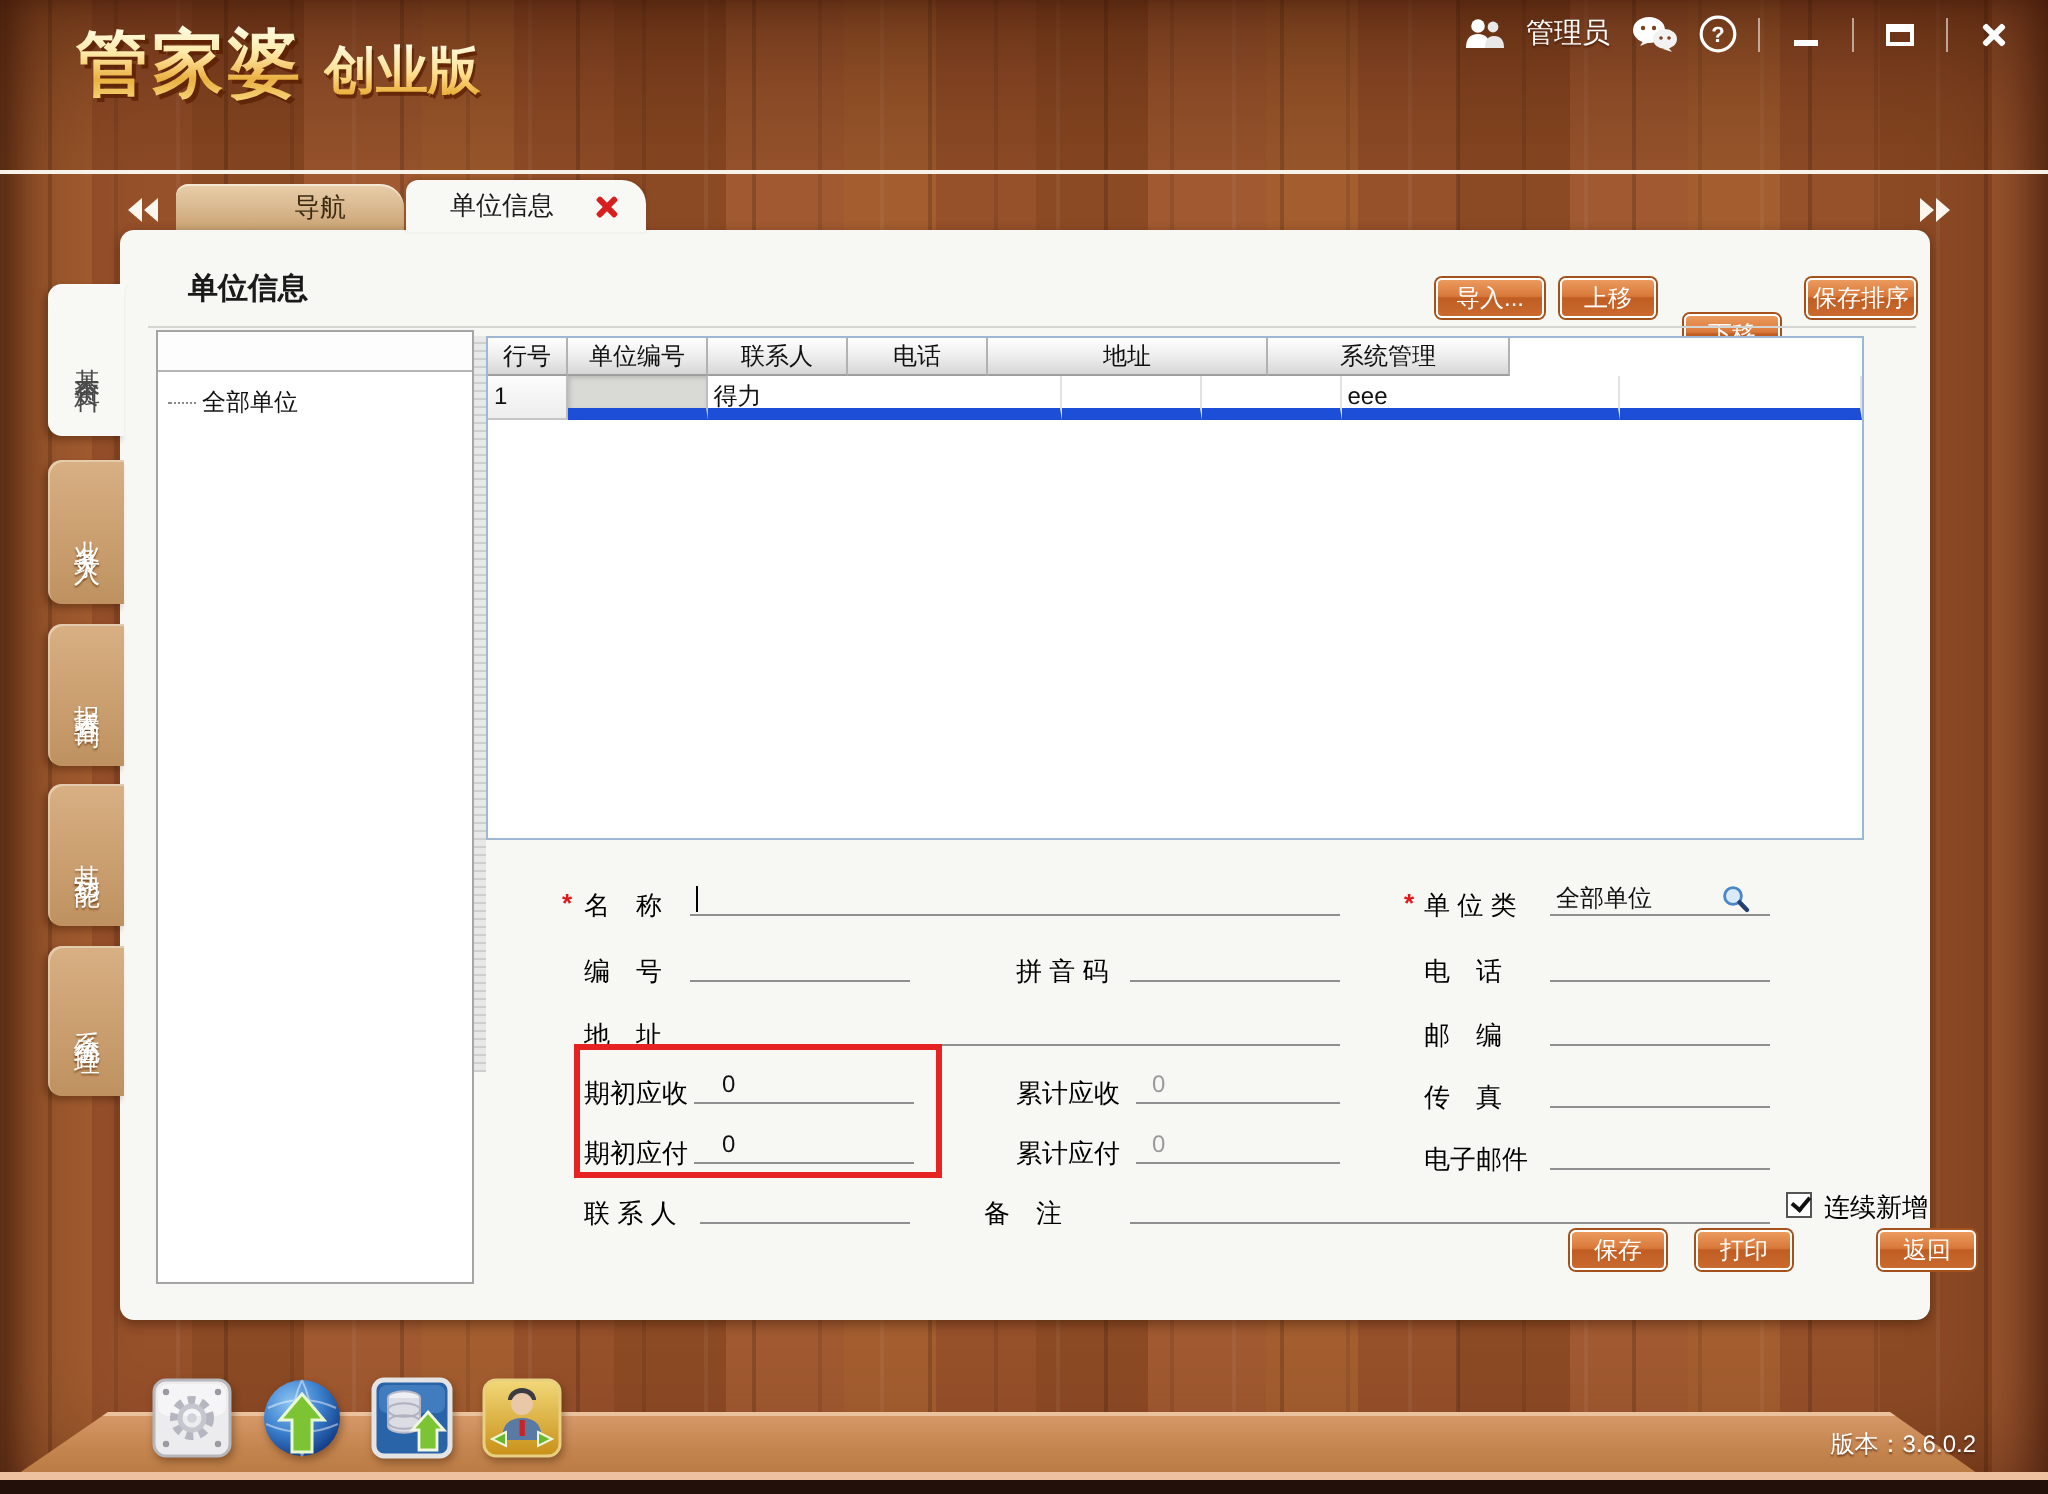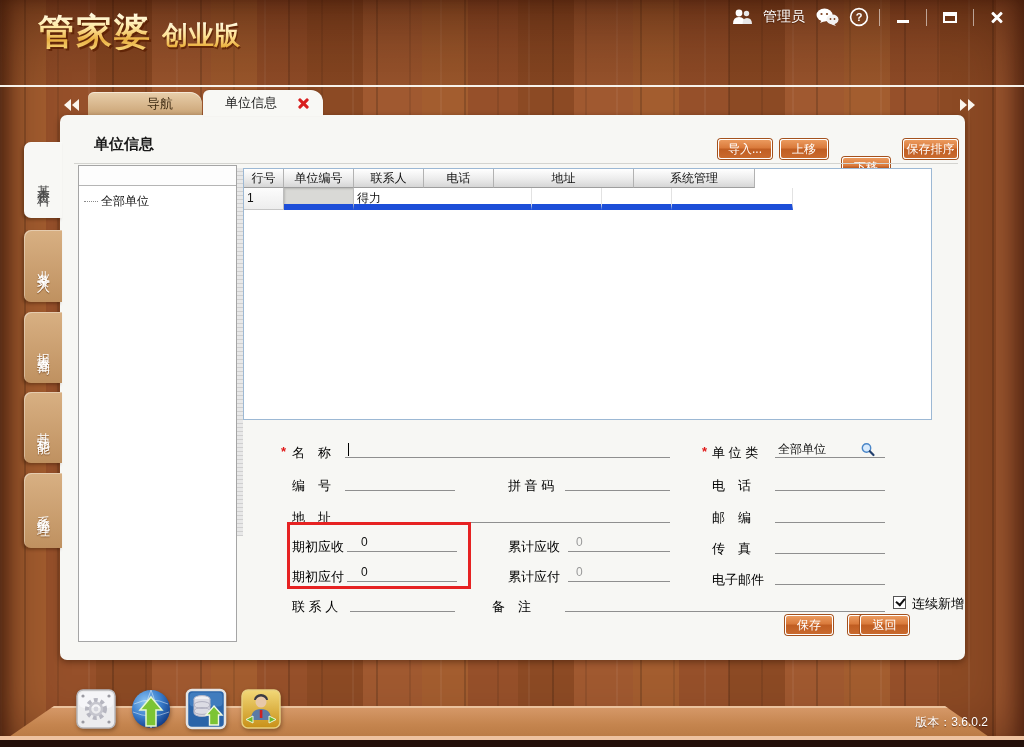--- a/index.html
+++ b/index.html
@@ -197,20 +197,21 @@
         <div class="hcell c4">电话</div>
         <div class="hcell c5">地址</div>
         <div class="hcell c6">系统管理</div>
       </div>
       <div class="grid-row">
         <div class="dcell c0 rowhead">1</div>
         <div class="dcell c1 selcell"></div>
         <div class="dcell c2">得力</div>
         <div class="dcell c3"></div>
         <div class="dcell c4"></div>
+        <div class="dcell c5">eee</div>
         <div class="dcell c6"></div>
       </div>
     </div>
 
     <span class="f-req" style="left:221px;top:329px">*</span>
     <span class="f-label" style="left:232px;top:329px">名　称</span>
     <div class="f-input" style="left:285px;top:326px;width:325px"></div>
     <div class="caret" style="left:288px;top:328px"></div>
 
     <span class="f-label" style="left:232px;top:362px">编　号</span>
@@ -256,21 +257,21 @@
     <div class="f-input" style="left:715px;top:422px;width:110px"></div>
 
     <span class="f-label" style="left:652px;top:456px">电子邮件</span>
     <div class="f-input" style="left:715px;top:453px;width:110px"></div>
 
     <div id="chk-box"></div>
     <span id="chk-label">连续新增</span>
 
     <div class="act-btn" style="left:725px;top:500px;width:48px">保存</div>
     <div class="act-btn" style="left:788px;top:500px;width:48px">打印</div>
-    <div class="act-btn" style="left:800px;top:500px;width:49px">返回</div>
+    <div class="act-btn" style="left:879px;top:500px;width:49px">返回</div>
   </div>
 
   <div id="shelf"></div>
   <div id="shelf-edge"></div>
   <div id="bottom-strip"></div>
 
   <svg class="dock-icon" style="left:75px" viewBox="0 0 42 42">
     <rect x="2" y="2" width="38" height="38" rx="6" fill="#ececee" stroke="#b8b8bc" stroke-width="1.5"></rect>
     <rect x="4" y="4" width="34" height="16" rx="5" fill="#f8f8fa" opacity="0.8"></rect>
     <circle cx="8" cy="8" r="1.6" fill="#9a9aa2"></circle>

